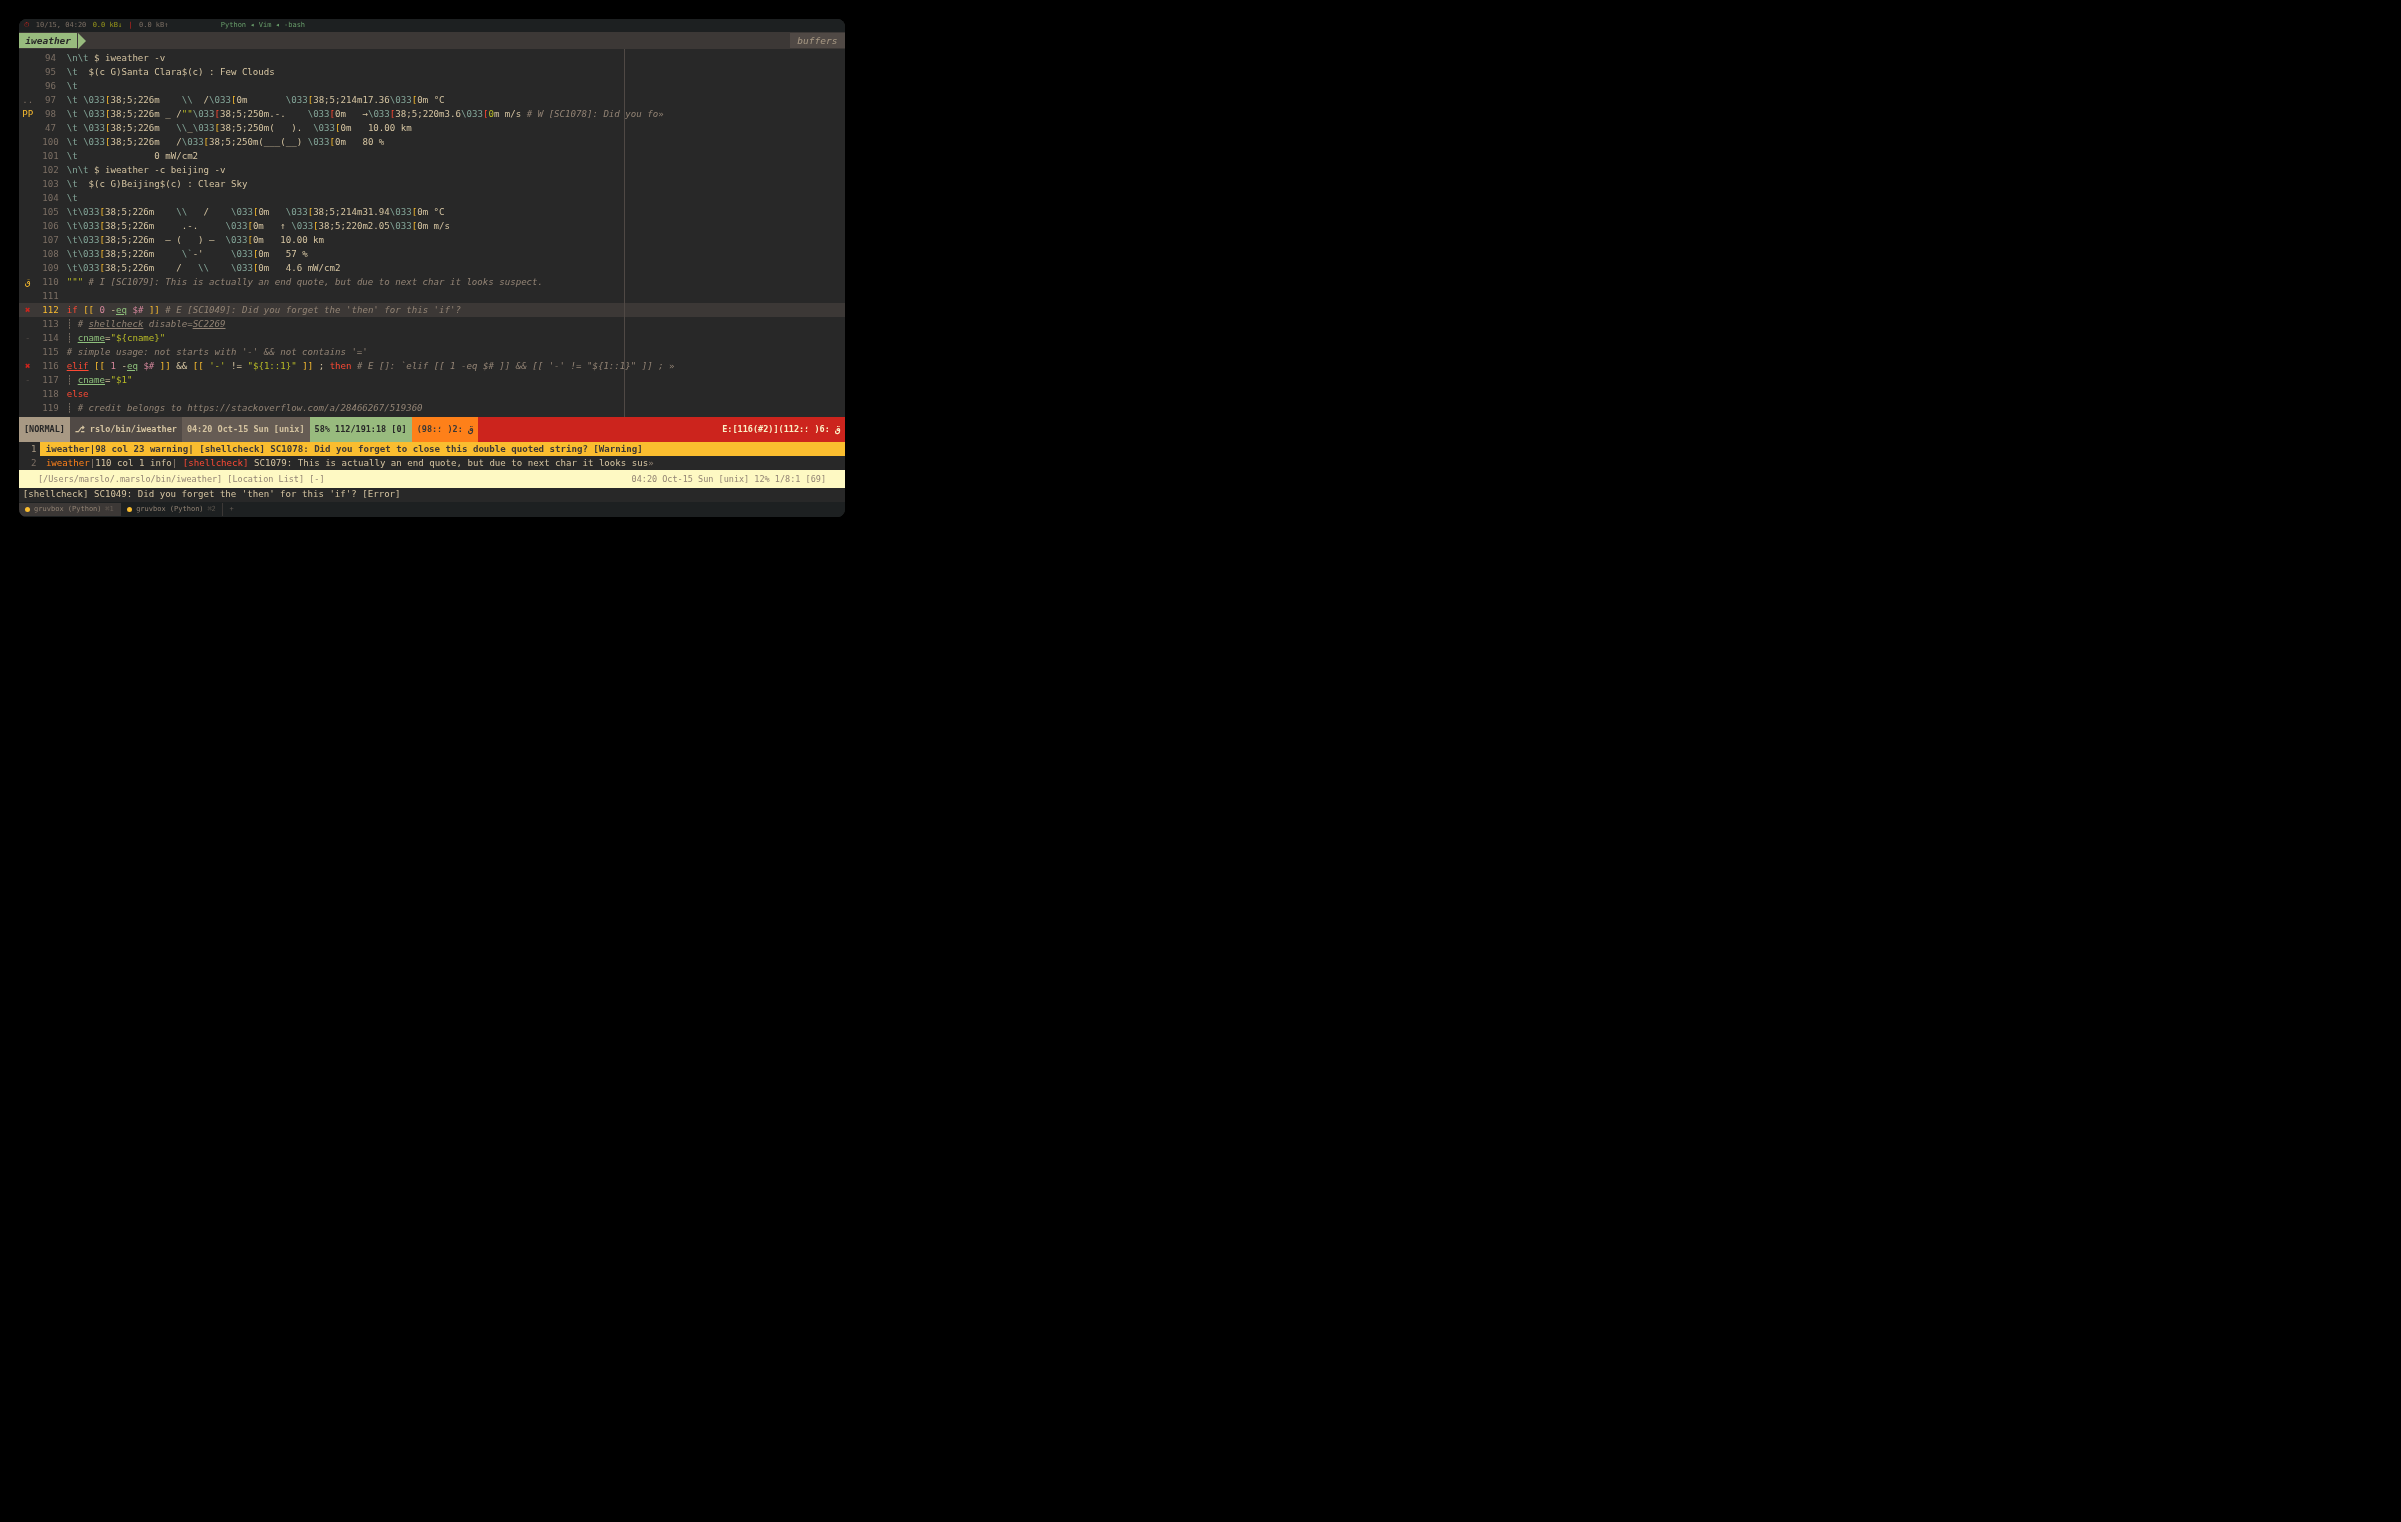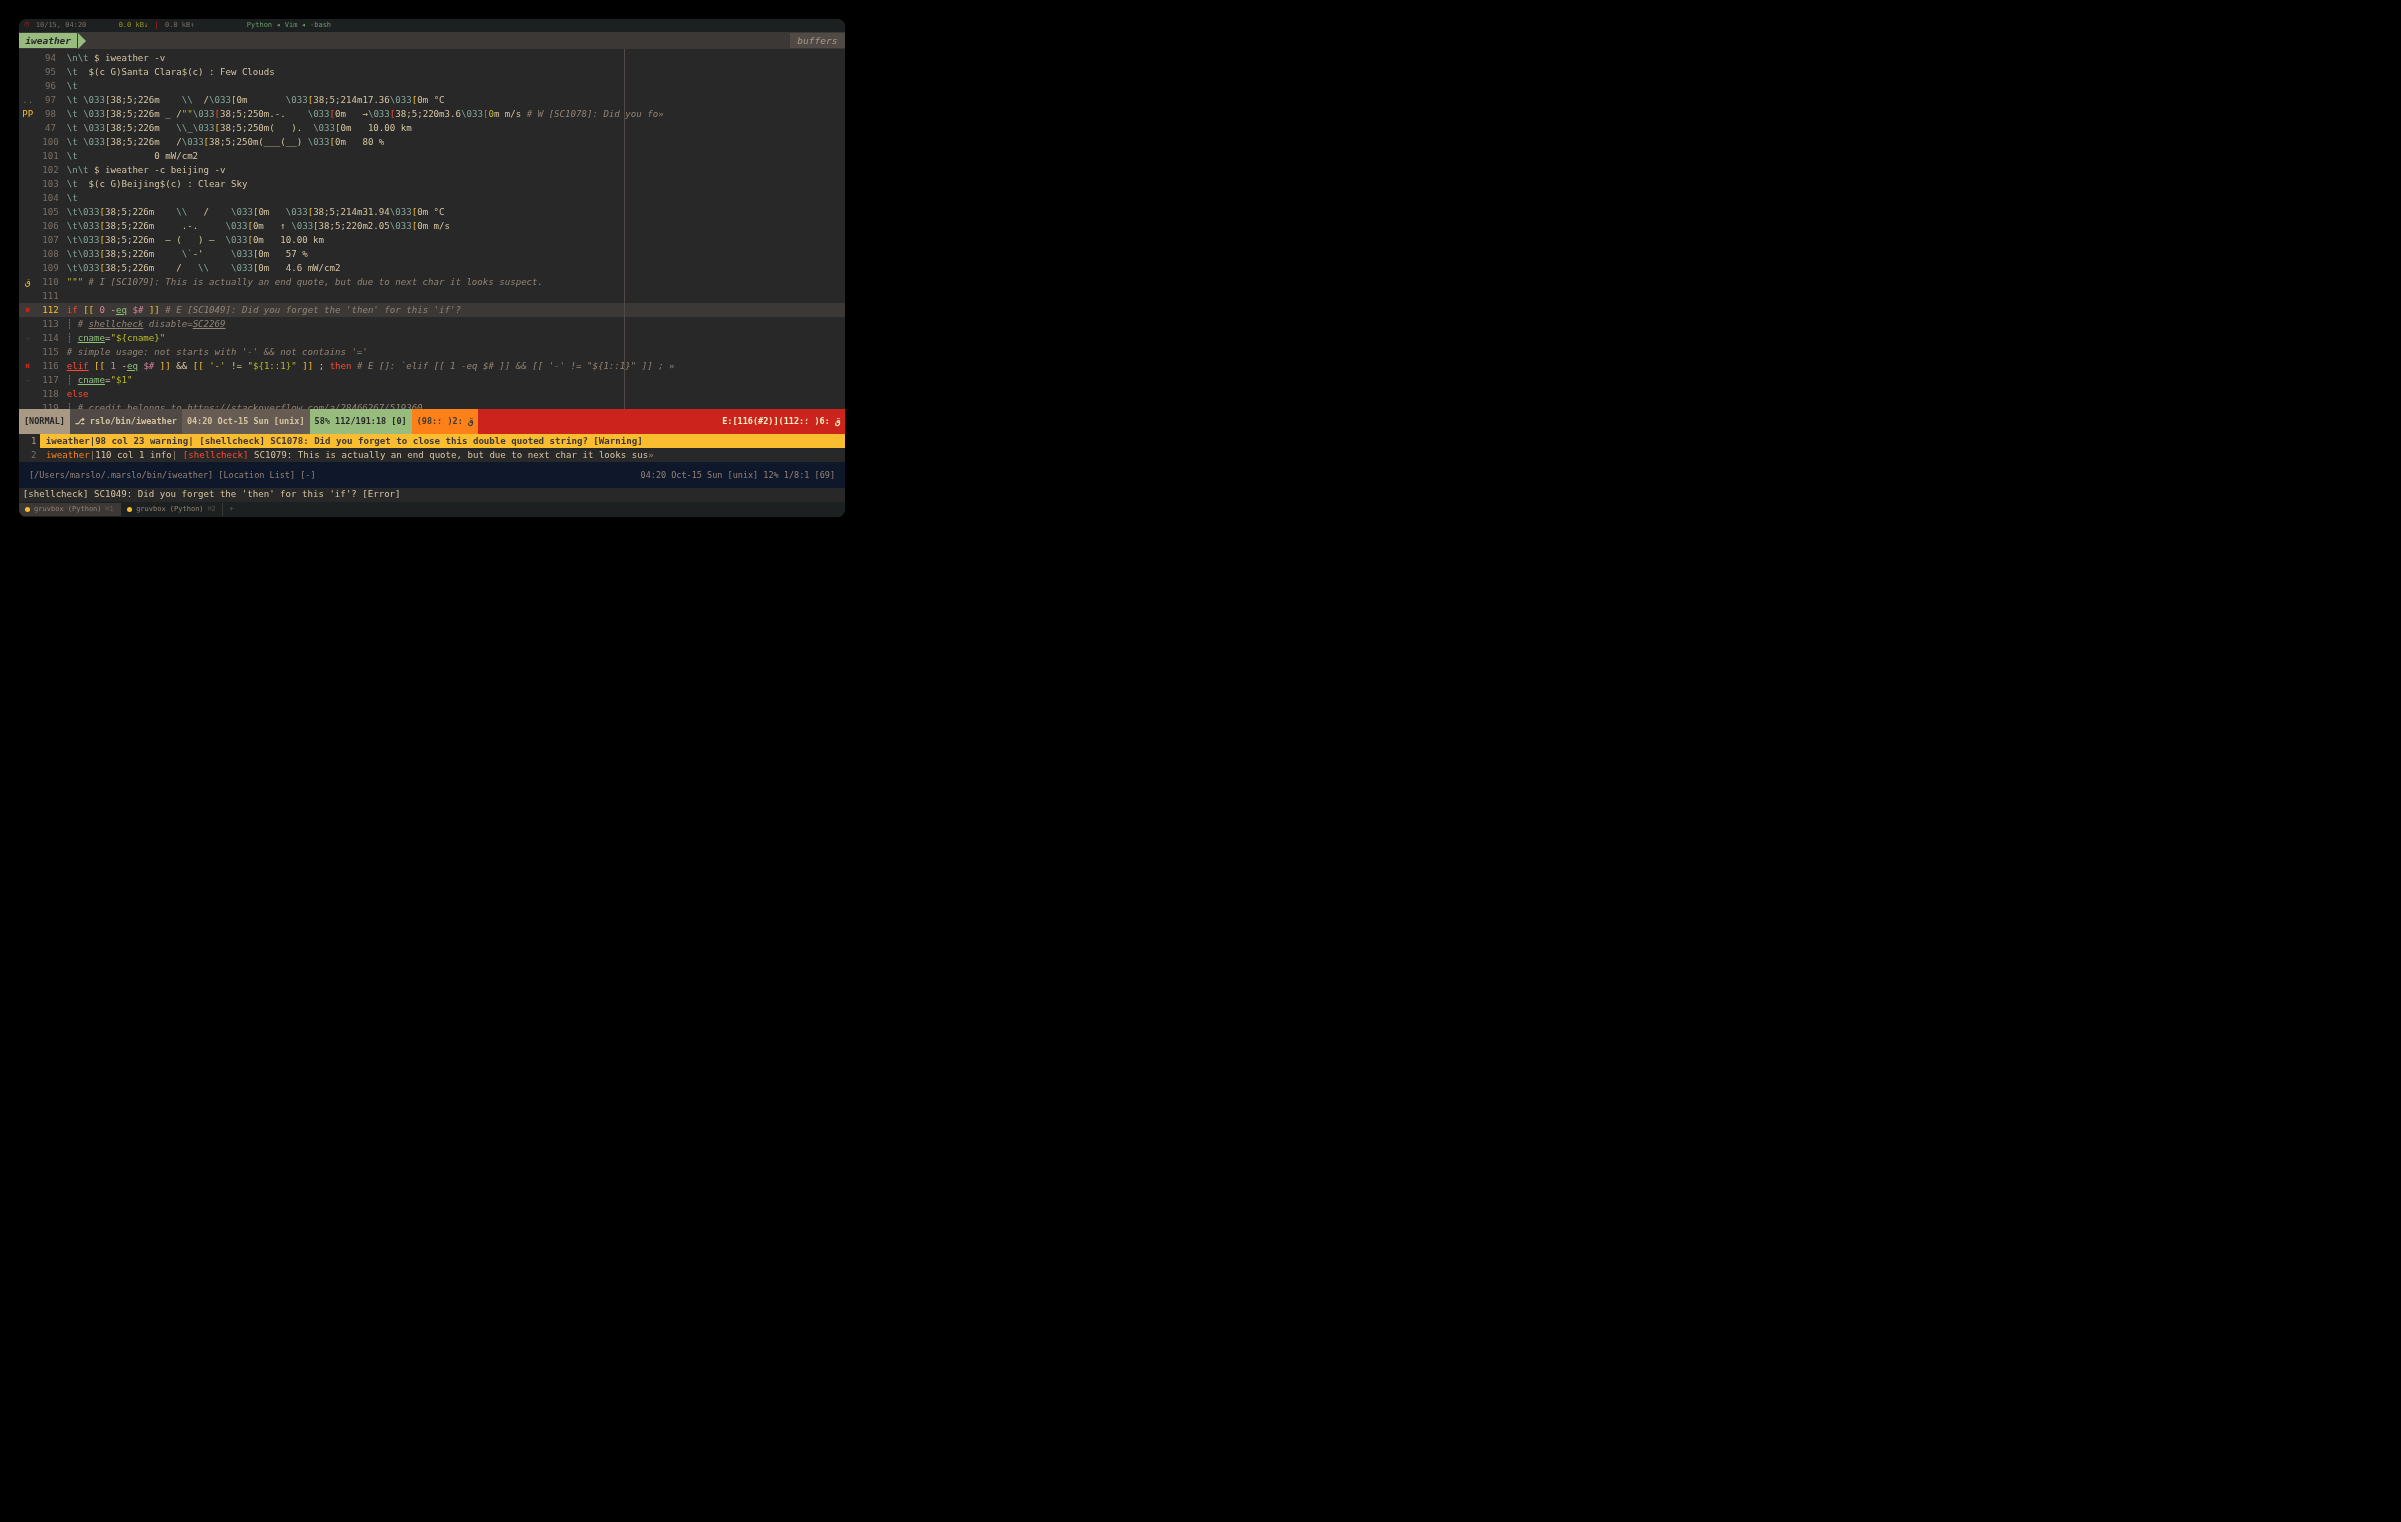--- a/index.html
+++ b/index.html
@@ -28,21 +28,21 @@
     background:#1d2021;
     color:#7c6f64;
     font-size:7px;
     display:flex;
     align-items:center;
     padding:0 5px;
     gap:6.3px;
   }
   .sysbar .seg { display:inline-flex; align-items:center; gap:2.5px; }
   .sysbar .red { color:#cc241d; }
-  .sysbar .grn { color:#98971a;margin-left:26px; }
+  .sysbar .grn { color:#98971a; }
   .sysbar .cyn { color:#689d6a;padding-left:46px; }
   
   .tabbar {
     height:17.7px;
     background:#3c3836;
     display:flex;
     align-items:center;
     font-size:9.5px;
     position:relative;
   }
@@ -120,21 +120,21 @@
   .sl-time { background:#665c54; color:#d5c4a1; }
   .sl-pos  { background:#98bb7e; color:#282828; }
   .sl-warn { background:#fe8019; color:#3c3836; }
   .sl-err  { background:#cc241d; color:#fbf1c7; }
   
   .loclist { background:#282828; }
   .loc-line { display:flex; font-size:9.1px; line-height:14px; white-space:pre; }
   .loc-gutter { width:21.4px; text-align:right; padding-right:3.8px; color:#7c6f64; }
   .loc-line.sel { background:#fabd2f; color:#3c3836; font-weight:bold; }
   .loc-line.sel .loc-gutter { background:#282828; color:#a89984; font-weight:normal; }
-  .loc-status { height:26px; background:#0f172a; color:#928374; display:flex; align-items:center; font-size:8.5px; padding:0 10px; }
+  .loc-status { height:18px; background:#fef9c3; color:#928374; display:flex; align-items:center; font-size:8.5px; padding:0 19px; }
   .loc-status .right { margin-left:auto; }
   .cmdline { height:14px; background:#282828; color:#d5c4a1; font-size:9.1px; padding:1.3px 3.8px; }
   
   .bottomtabs {
     height:15px;
     background:#1d2021;
     display:flex;
     align-items:center;
     font-size:7px;
     color:#928374;

